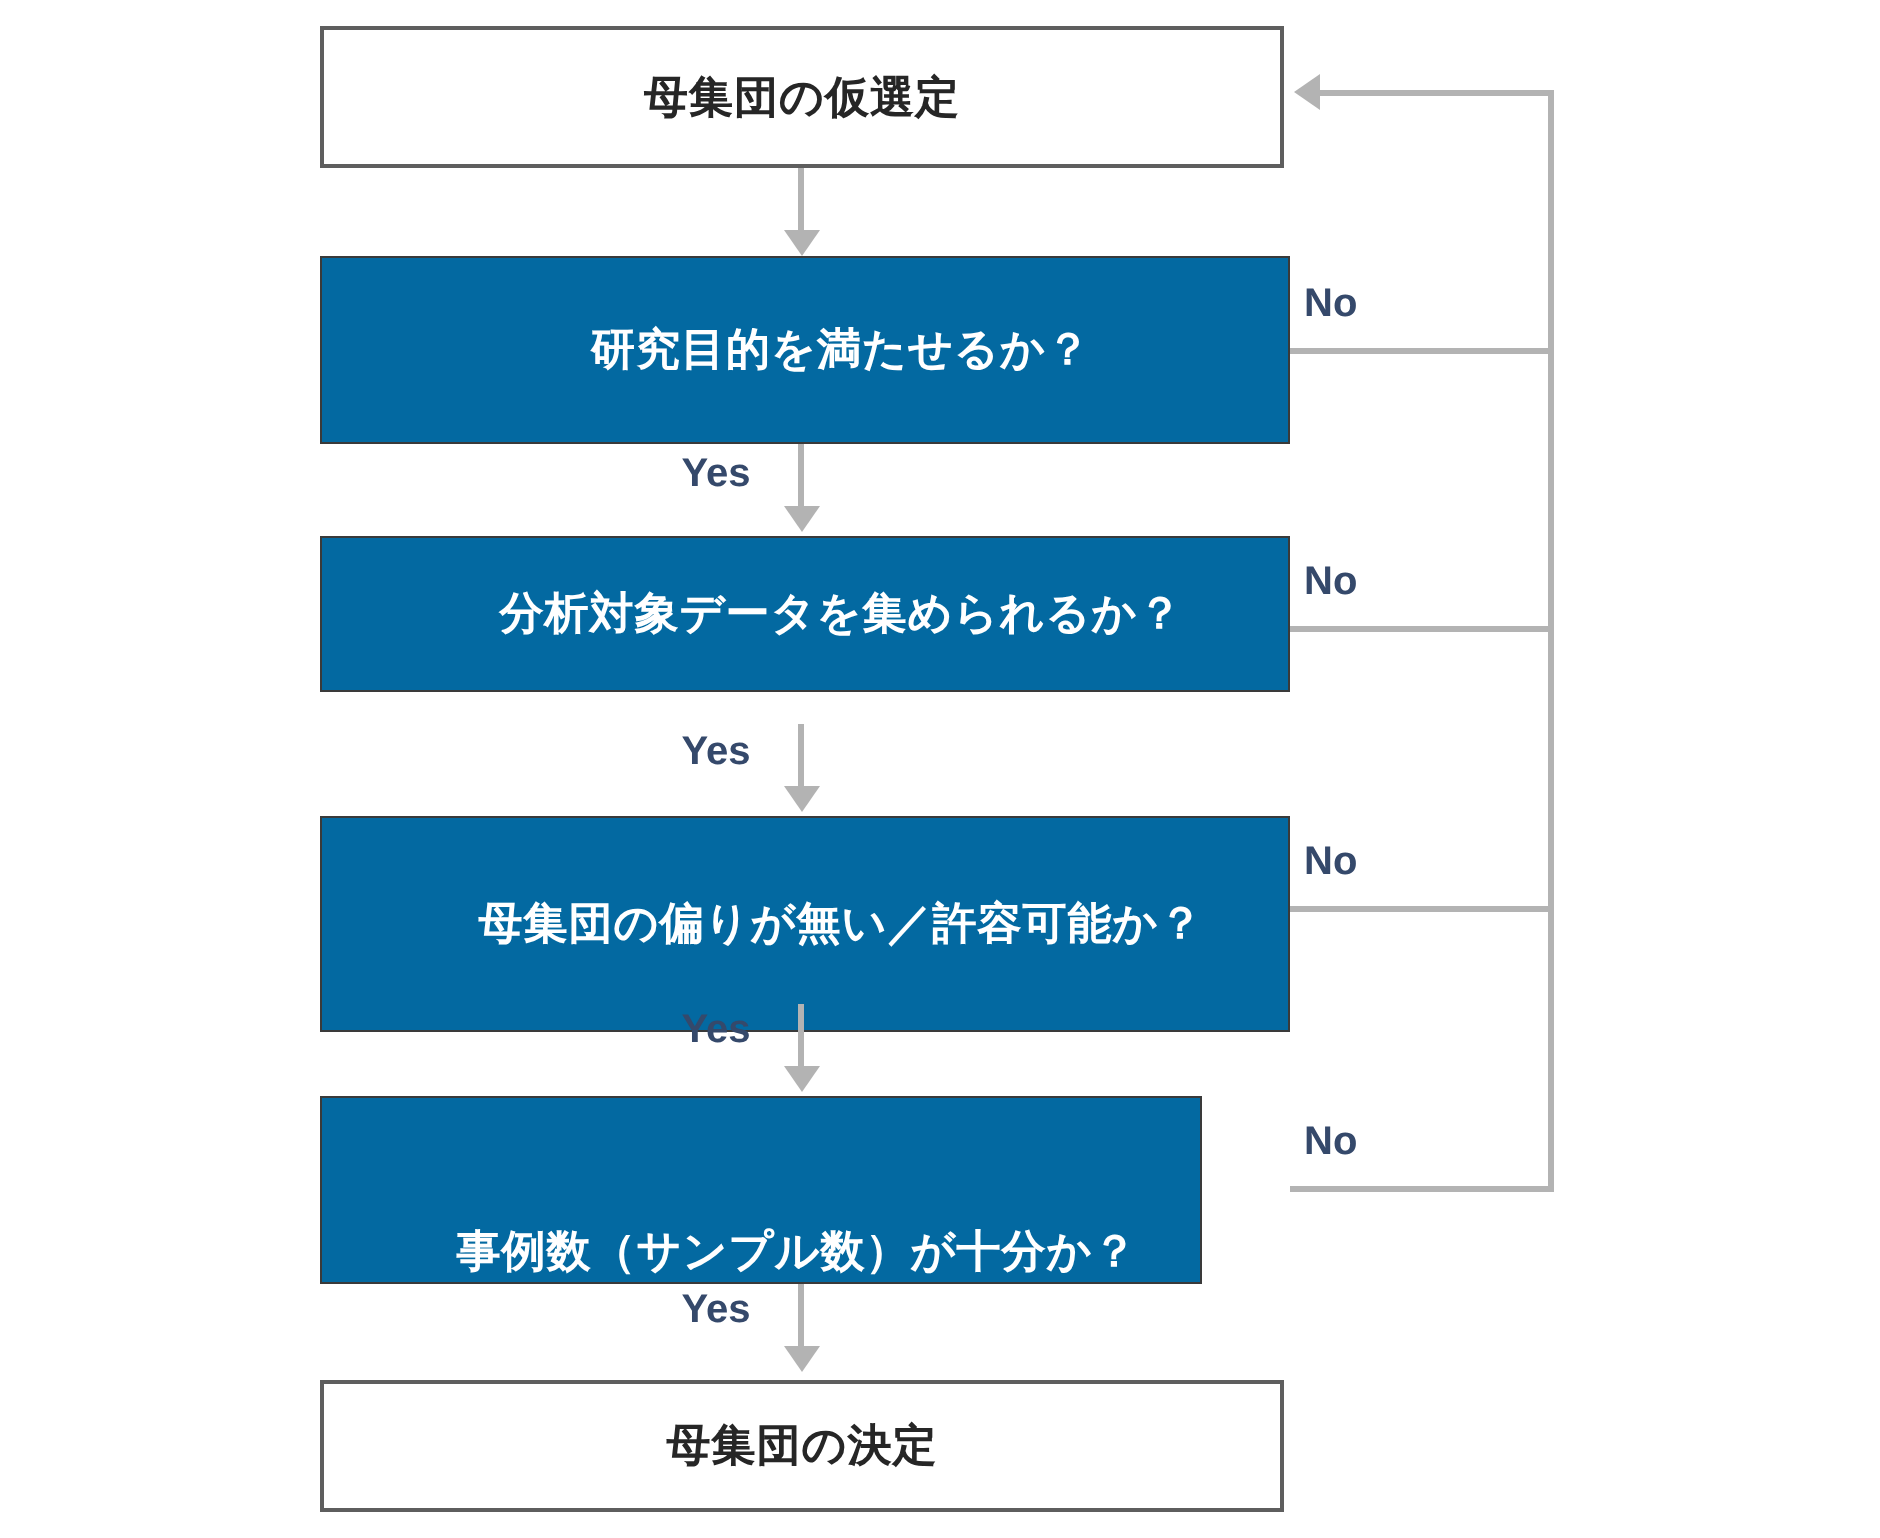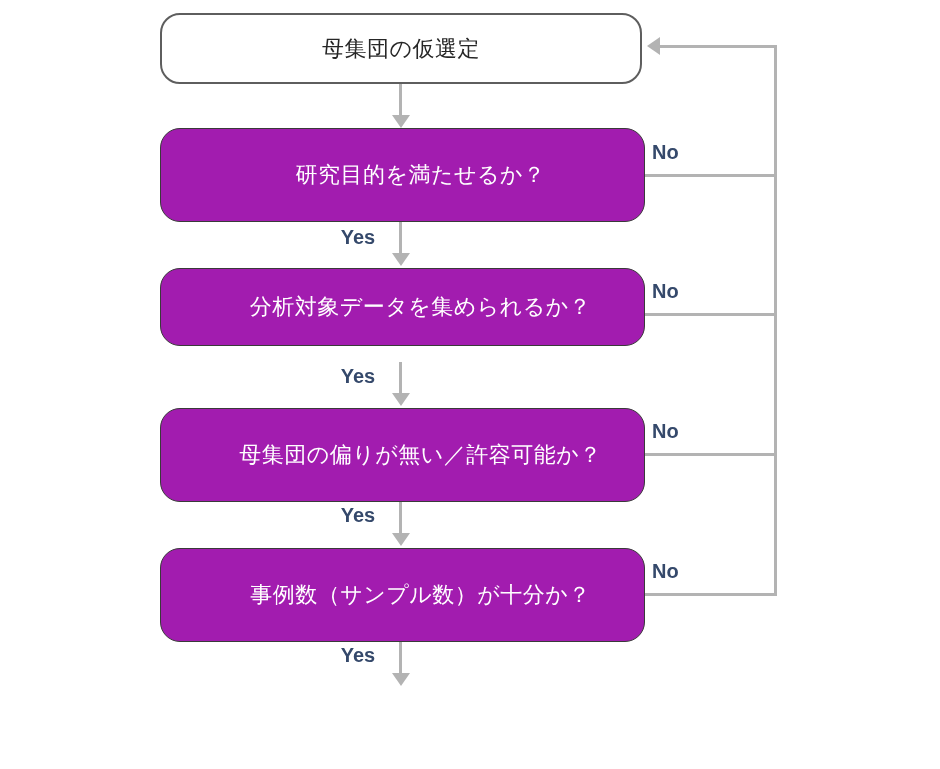--- a/index.html
+++ b/index.html
@@ -19,32 +19,31 @@
   }
 
   
   .node {
     position: absolute;
     box-sizing: border-box;
     display: flex;
     align-items: center;
     justify-content: center;
     text-align: center;
-    font-weight: normal;
+    font-weight: bold;
     letter-spacing: 0.5px;
-    border-radius: 20px;
   }
   .node.terminal {
     background: #ffffff;
     border: 2px solid #5e5e5e;
     color: #262626;
     font-size: 22px;
   }
   .node.decision {
-    background: #a21caf;
+    background: #0369a1;
     border: 1px solid #3a3a3a;
     color: #ffffff;
     font-size: 22px;
     padding-left: 36px;
   }
 
   
   .vline {
     position: absolute;
     width: 3px;
@@ -110,40 +109,43 @@
     <span>分析対象データを集められるか？</span>
   </div>
 
   <div class="hline" style="left:645px; top:313px; width:132px;"></div>
   <div class="edge-label no" style="left:652px; top:280px;">No</div>
 
   <div class="vline" style="left:399px; top:362px; height:36px;"></div>
   <div class="arrow-down" style="left:392px; top:393px;"></div>
   <div class="edge-label yes" style="left:330px; top:365px; width:56px;">Yes</div>
 
-  <div class="node decision" style="left:160px; top:408px; width:485px; height:94px;">
+  <div class="node decision" style="left:160px; top:408px; width:485px; height:108px;">
     <span>母集団の偏りが無い／許容可能か？</span>
   </div>
 
   <div class="hline" style="left:645px; top:453px; width:132px;"></div>
   <div class="edge-label no" style="left:652px; top:420px;">No</div>
 
   <div class="vline" style="left:399px; top:502px; height:36px;"></div>
   <div class="arrow-down" style="left:392px; top:533px;"></div>
   <div class="edge-label yes" style="left:330px; top:504px; width:56px;">Yes</div>
 
-  <div class="node decision" style="left:160px; top:548px; width:485px; height:94px;">
+  <div class="node decision" style="left:160px; top:548px; width:441px; height:94px;align-items:flex-end;">
     <span>事例数（サンプル数）が十分か？</span>
   </div>
 
   <div class="hline" style="left:645px; top:593px; width:132px;"></div>
   <div class="edge-label no" style="left:652px; top:560px;">No</div>
 
   <div class="vline" style="left:399px; top:642px; height:36px;"></div>
   <div class="arrow-down" style="left:392px; top:673px;"></div>
   <div class="edge-label yes" style="left:330px; top:644px; width:56px;">Yes</div>
 
+  <div class="node terminal" style="left:160px; top:690px; width:482px; height:66px;">
+    <span>母集団の決定</span>
+  </div>
 
   <div class="vline" style="left:774px; top:45px; height:551px;"></div>
   <div class="hline" style="left:660px; top:45px; width:117px;"></div>
   <div class="arrow-left" style="left:647px; top:37px;"></div>
 
 </div>
 
 </body></html>

